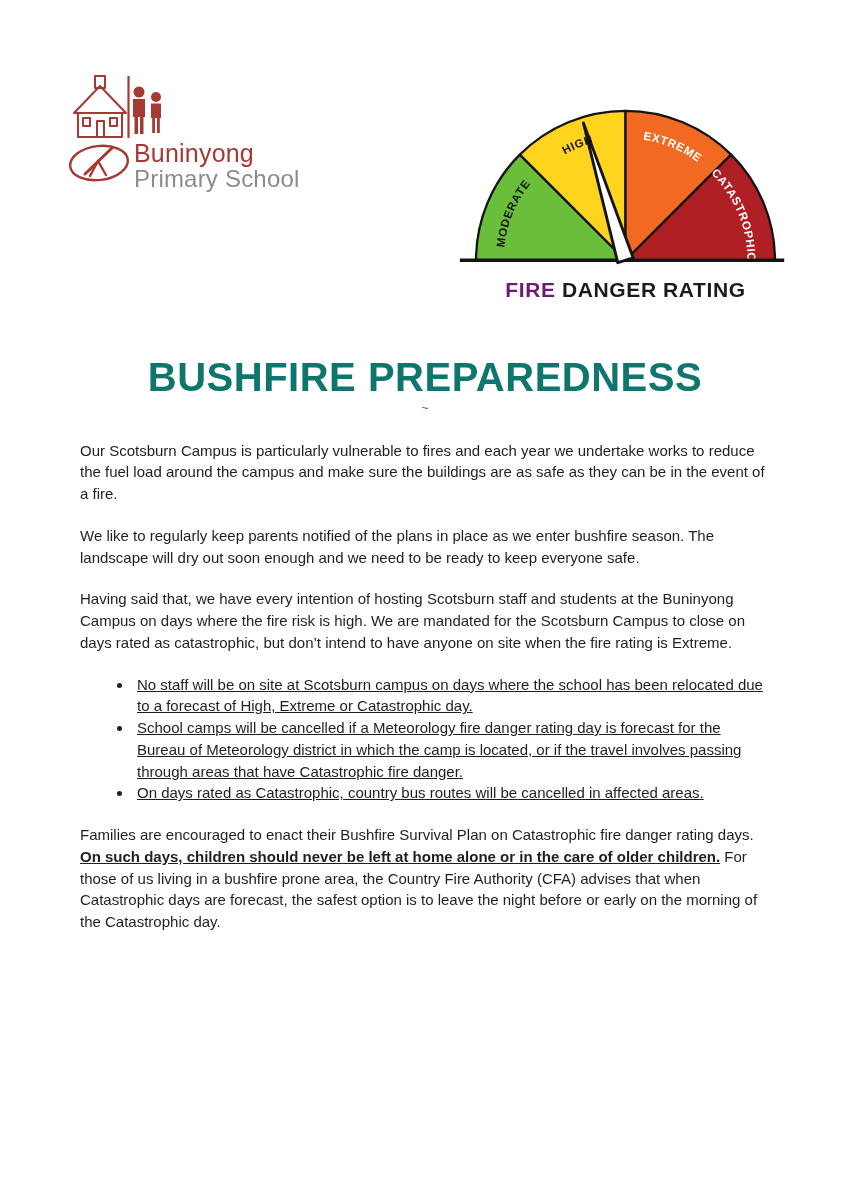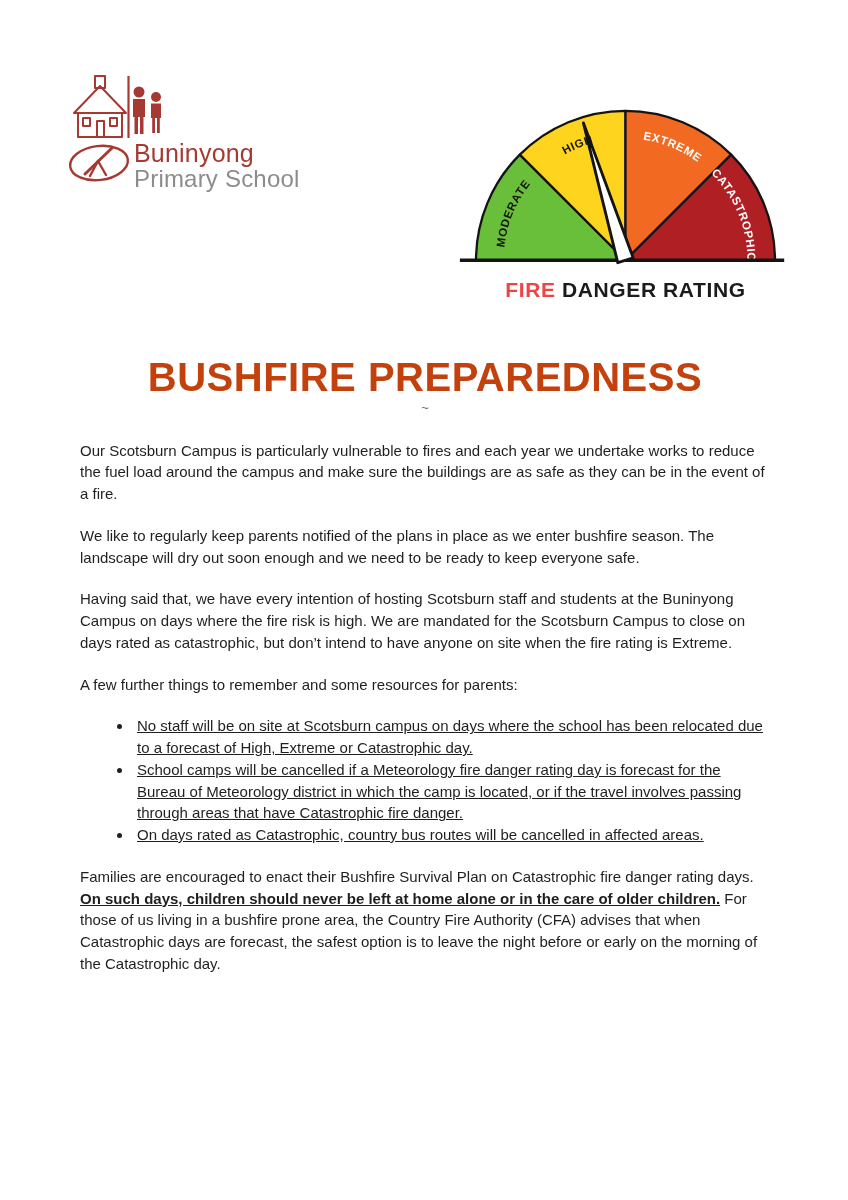--- a/index.html
+++ b/index.html
@@ -83,35 +83,34 @@
           <textPath href="#labelArc" startOffset="62.5%">EXTREME</textPath>
         </text>
         <text class="gauge-label" fill="#ffffff" text-anchor="middle">
           <textPath href="#labelArc" startOffset="87.5%">CATASTROPHIC</textPath>
         </text>
 
         <line x1="6" y1="142" x2="288" y2="142" stroke="#141414" stroke-width="3"></line>
         <polygon points="113.4,22.5 156.7,139.9 143.3,144.1" fill="#ffffff" stroke="#141414" stroke-width="2.5" stroke-linejoin="round"></polygon>
       </svg>
       <div class="gauge-caption">
-        <span style="color: #ef4444;">FIRE</span>
+        <span style="color: #701a75;">FIRE</span>
         <span>DANGER RATING</span>
       </div>
     </div>
 
   </header>
 
   <main class="content">
-    <h1 class="title" style="color: #c2410c;">BUSHFIRE PREPAREDNESS</h1>
+    <h1 class="title" style="color: #0f766e;">BUSHFIRE PREPAREDNESS</h1>
     <div class="title-mark">~</div>
 
     <p class="para">Our Scotsburn Campus is particularly vulnerable to fires and each year we undertake works to reduce the fuel load around the campus and make sure the buildings are as safe as they can be in the event of a fire.</p>
     <p class="para">We like to regularly keep parents notified of the plans in place as we enter bushfire season.   The landscape will dry out soon enough and we need to be ready to keep everyone safe.</p>
     <p class="para">Having said that, we have every intention of hosting Scotsburn staff and students at the Buninyong Campus on days where the fire risk is high.  We are mandated for the Scotsburn Campus to close on days rated as catastrophic, but don’t intend to have anyone on site when the fire rating is Extreme.</p>
-    <p class="para">A few further things to remember and some resources for parents:</p>
 
     <ul class="bullets">
       <li>No staff will be on site at Scotsburn campus on days where the school has been relocated due to a forecast of High, Extreme or Catastrophic day.</li>
       <li>School camps will be cancelled if a Meteorology fire danger rating day is forecast for the Bureau of Meteorology district in which the camp is located, or if the travel involves passing through areas that have Catastrophic fire danger.</li>
       <li>On days rated as Catastrophic, country bus routes will be cancelled in affected areas.</li>
     </ul>
 
     <p class="para"><span>Families are encouraged to enact their Bushfire Survival Plan on Catastrophic fire danger rating days. </span><span class="b">On such days, children should never be left at home alone or in the care of older children.</span><span> For those of us living in a bushfire prone area, the Country Fire Authority (CFA) advises that when Catastrophic days are forecast, the safest option is to leave the night before or early on the morning of the Catastrophic day.</span></p>
   </main>
 

